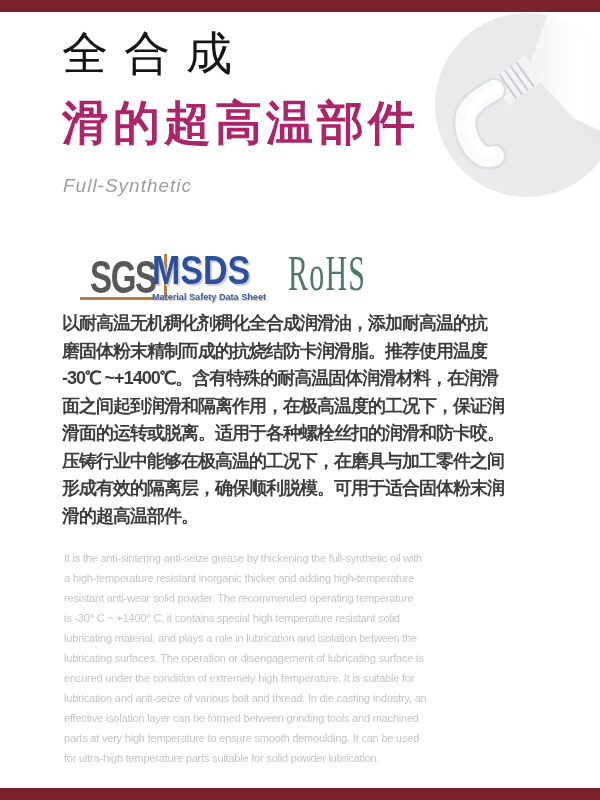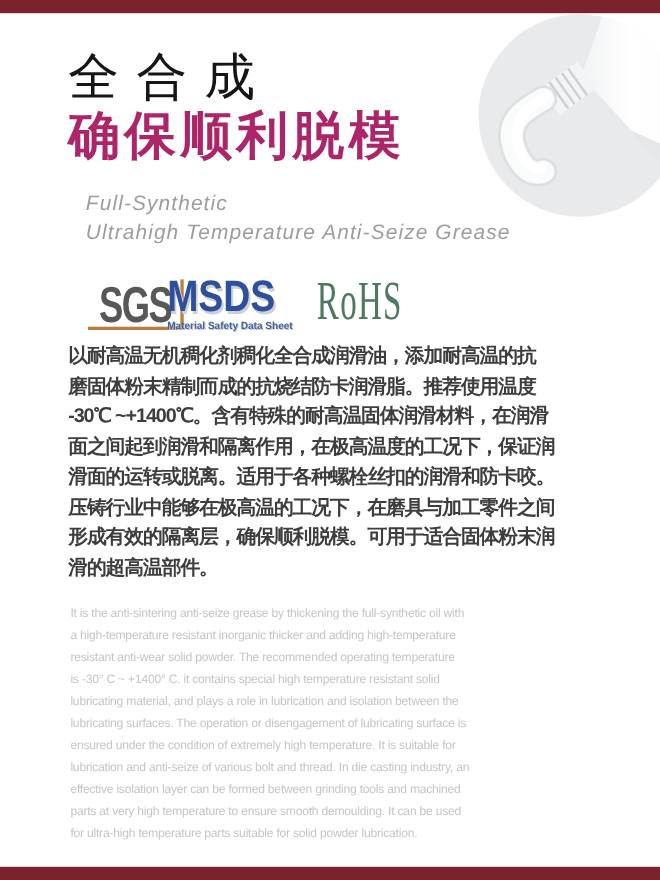--- a/index.html
+++ b/index.html
@@ -5,26 +5,26 @@
   html,body { margin:0; padding:0; }
   body { width:600px; height:800px; background:#ffffff; font-family:"Liberation Sans",sans-serif; }
   .page { position:relative; width:600px; height:800px; background:#ffffff; overflow:hidden; }
 
   .bar { position:absolute; left:0; width:600px; height:12px; background:#7b232d; }
   .bar.top { top:0; }
   .bar.bottom { bottom:0; }
 
   .product-visual { position:absolute; left:430px; top:6px; width:200px; height:200px; }
 
-  .title-cn-black { position:absolute; left:62px; top:44px; font-size:46px; line-height:1.1;
+  .title-cn-black { position:absolute; left:62px; top:28px; font-size:46px; line-height:1.1;
     font-weight:500; color:#161616; letter-spacing:16px; white-space:nowrap; }
   .title-cn-magenta { position:absolute; left:62px; top:97px; font-size:47px; line-height:1.1;
     font-weight:700; color:#ad2468; letter-spacing:4px; white-space:nowrap; }
 
-  .subtitle { position:absolute; left:78px; top:173px; font-style:italic; font-size:19px;
+  .subtitle { position:absolute; left:63px; top:173px; font-style:italic; font-size:19px;
     line-height:26px; color:#9b9da0; letter-spacing:1px; }
   .subtitle span { display:block; white-space:nowrap; }
 
   .logos { position:absolute; left:0; top:0; width:600px; height:0; }
   .logo-sgs { position:absolute; left:80px; top:252px; width:90px; height:48px; }
   .sgs-text { position:absolute; left:10px; top:-2px; font-size:46px; font-weight:700;
     color:#595757; letter-spacing:-2px; transform:scaleX(0.72); transform-origin:0 0; white-space:nowrap; }
   .sgs-underline { position:absolute; left:0; top:45px; width:86px; height:3px; background:#bd7b3e; }
   .sgs-vbar { position:absolute; left:84px; top:2px; width:3px; height:44px; background:#bd7b3e; }
 
@@ -79,25 +79,24 @@
         </g>
 
         <path d="M 64,84 C 42,96 32,106 36,124 C 40,142 52,155 64,150" stroke="#dcdfe1" stroke-width="25" fill="none" stroke-linecap="round" opacity="0.9"></path>
         <path d="M 64,84 C 42,96 32,106 36,124 C 40,142 52,155 64,150" stroke="#fafbfb" stroke-width="20" fill="none" stroke-linecap="round"></path>
         <path d="M 66,82 C 46,94 37,105 40,121 C 43,138 53,149 62,147" stroke="#ffffff" stroke-width="9" fill="none" stroke-linecap="round" opacity="0.95"></path>
       </g>
     </svg>
   </div>
 
   <div class="title-cn-black">全合成</div>
-  <div class="title-cn-magenta">确保顺利脱模</div>
+  <div class="title-cn-magenta">滑的超高温部件</div>
 
   <div class="subtitle">
     <span>Full-Synthetic</span>
-    <span>Ultrahigh Temperature Anti-Seize Grease</span>
   </div>
 
   <div class="logos">
     <div class="logo-sgs">
       <span class="sgs-text">SGS</span>
       <span class="sgs-underline"></span>
       <span class="sgs-vbar"></span>
     </div>
     <div class="logo-msds">
       <span class="msds-text">MSDS</span>

